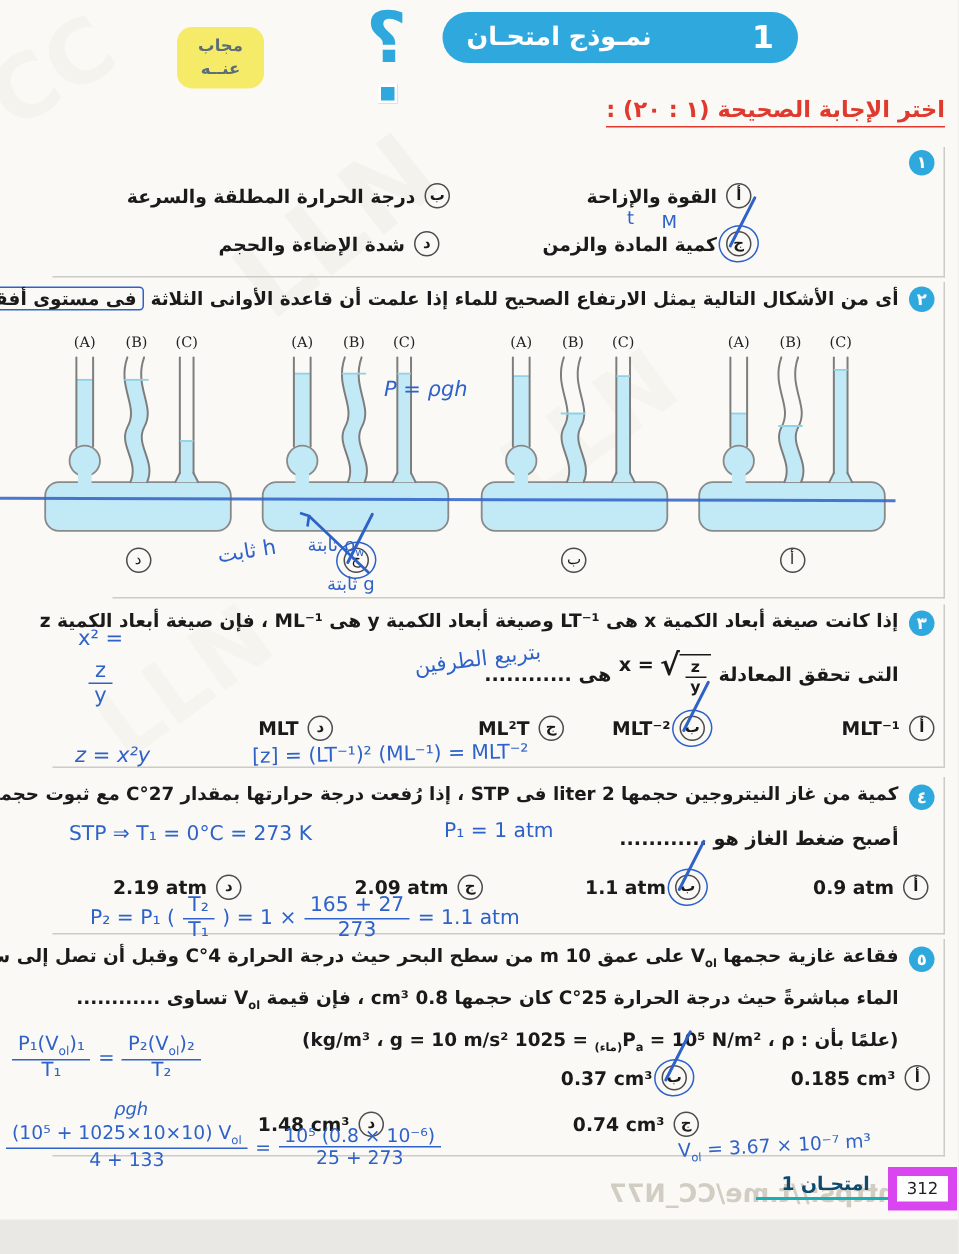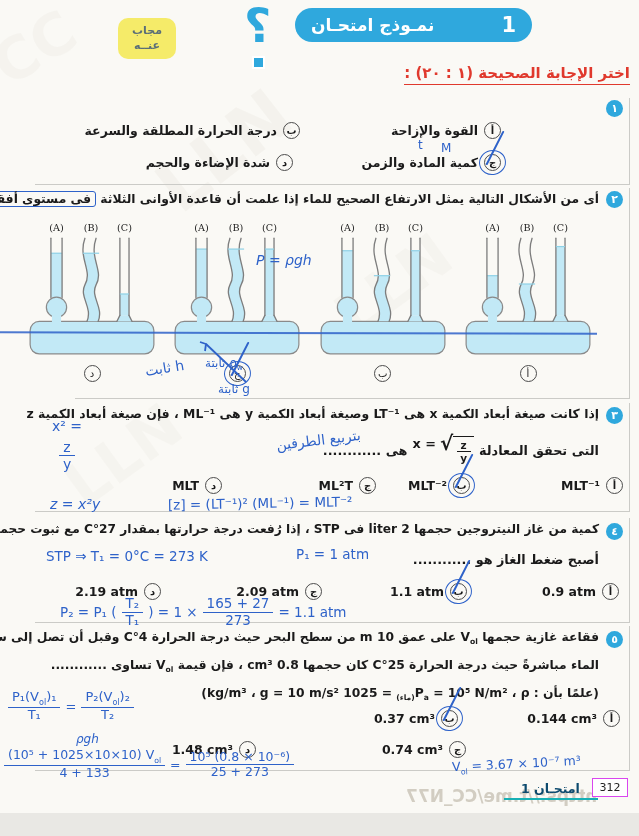--- a/index.html
+++ b/index.html
@@ -60,21 +60,21 @@
   .tube-group .lc{margin-top:3px;}
   .water{fill:#c2e9f6;}
   .stroked{stroke:#8a8a8a;stroke-width:1.2;}
   .wall{stroke:#7d7d7d;stroke-width:1.3;fill:none;stroke-linecap:round;}
   .wline{stroke:#8fd1e6;stroke-width:1.2;}
   .tlabel{font-size:9.5px;fill:#222;text-anchor:middle;font-family:"DejaVu Serif",serif;}
   .hand-hline{position:absolute;left:0;top:332px;width:597px;height:1.8px;background:#2e62c9;opacity:.85;transform:rotate(.15deg);}
 
   .footer-label{position:absolute;left:521px;top:781px;color:#0c4a6e;font-size:12.5px;font-weight:bold;}
   .footer-underline{position:absolute;left:504px;top:798px;width:94px;height:2.4px;background:#17b0b5;}
-  .page-box{position:absolute;left:592px;top:778px;width:34px;height:17px;border:1px solid #d946ef;background:#fff;
+  .page-box{position:absolute;left:592px;top:778px;width:34px;height:17px;border:6px solid #d946ef;background:#fff;
             display:flex;align-items:center;justify-content:center;font-size:11px;color:#222;}
   .bottom-strip{position:absolute;left:0;top:813px;width:639px;height:23px;background:#e9e8e4;}
 </style>
 </head>
 <body>
 
 <div class="page">
 
   <div class="wm" style="left:150px;top:110px;font-size:70px;transform:rotate(-38deg);opacity:.16;">LLN</div>
   <div class="wm" style="left:330px;top:250px;font-size:60px;transform:rotate(-36deg);opacity:.13;">LLN</div>
@@ -401,21 +401,21 @@
     <span class="frac">
         <span class="num fmt">P₂(V<sub>ol</sub>)₂</span>
         <span class="den">T₂</span>
       </span>
   </div>
 
   <div class="opt" style="right:19px;top:710px;">
     <span class="lc">
         <span>أ</span>
       </span>
-    <span class="ltr">0.144 cm³</span>
+    <span class="ltr">0.185 cm³</span>
   </div>
   <div class="opt" style="right:181px;top:710px;">
     <span class="lc">
         <span>ب</span>
         <i class="pen-ring"></i>
         <i class="pen-slash"></i>
       </span>
     <span class="ltr">0.37 cm³</span>
   </div>
   <div class="opt" style="right:173px;top:741px;">

